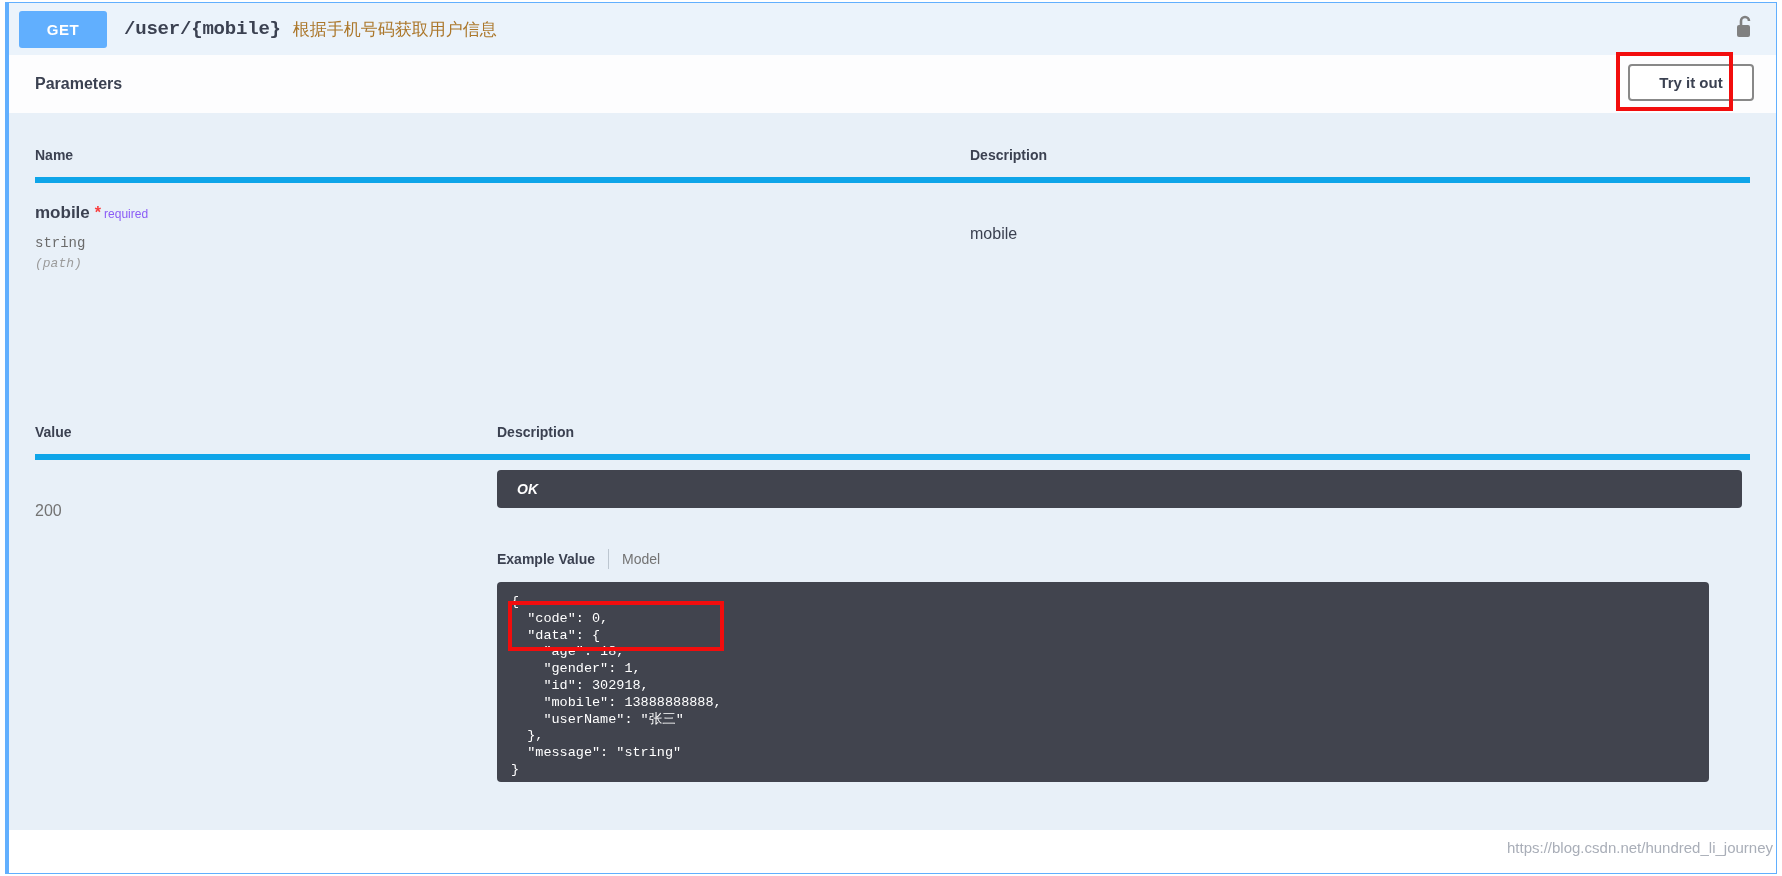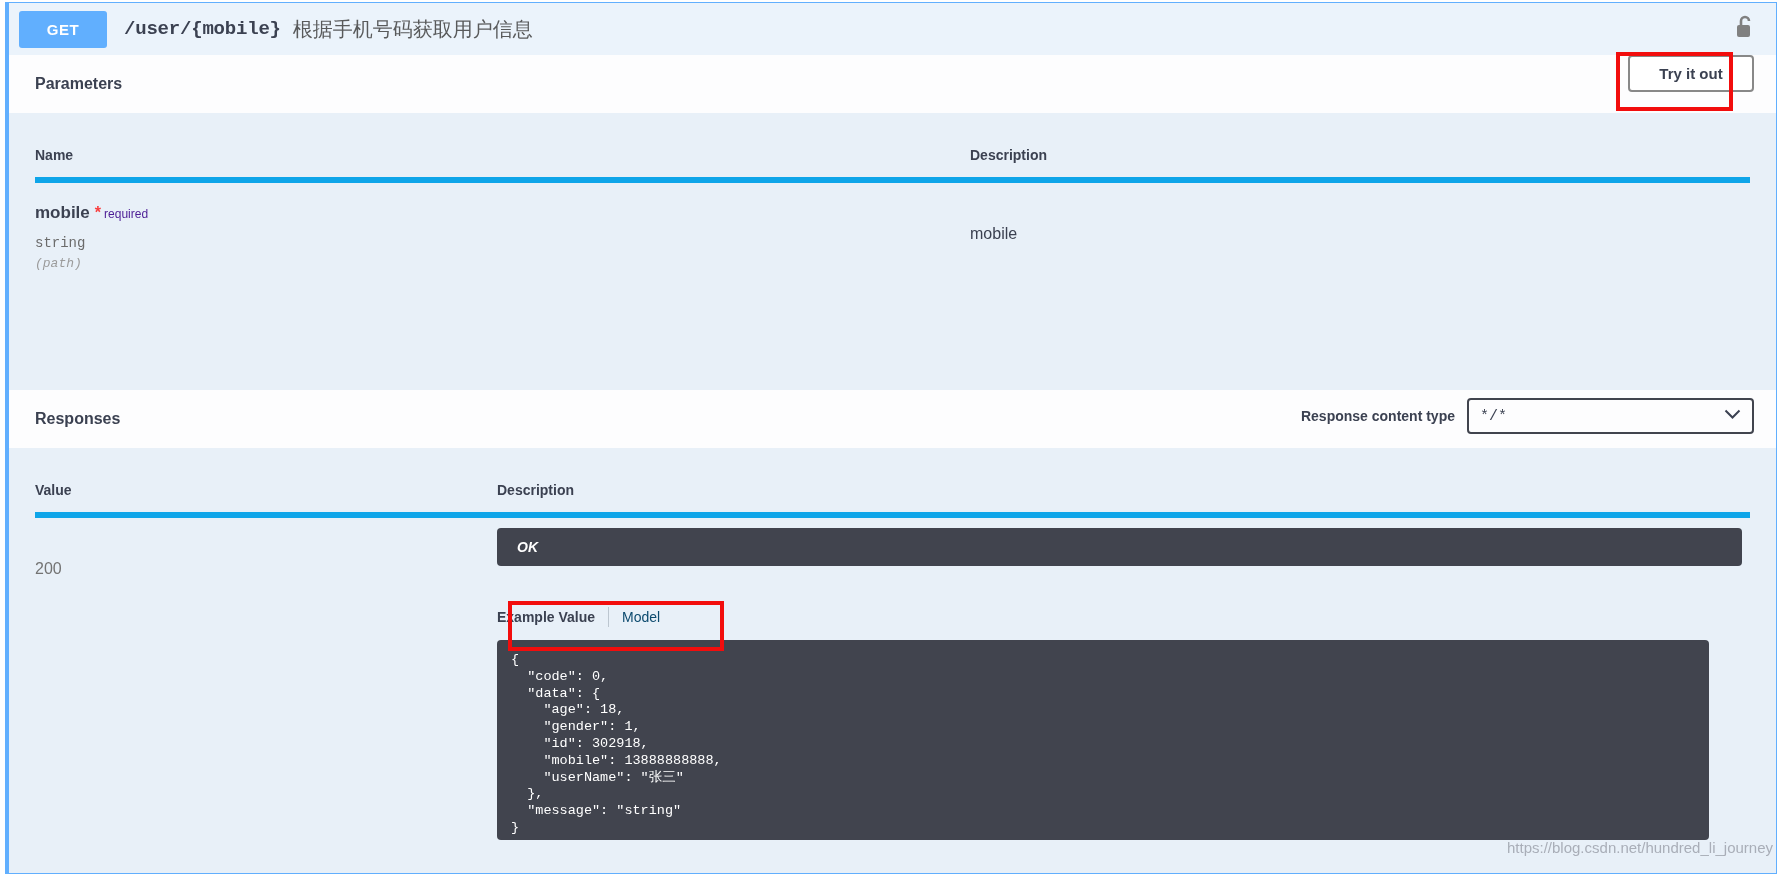--- a/index.html
+++ b/index.html
@@ -53,22 +53,22 @@
   .op-path {
     margin-left: 17px;
     font-family: "Liberation Mono", monospace;
     font-size: 19px;
     font-weight: bold;
     color: #3b4151;
     letter-spacing: -0.2px;
   }
   .op-desc {
     margin-left: 12px;
-    font-size: 20px;
-    color: #404040;
+    font-size: 17px;
+    color: #a16207;
     opacity: 0.85;
   }
   .lock-wrap {
     margin-left: auto;
     display: flex;
     align-items: center;
     padding-right: 6px;
   }
   
   .sec-head {
@@ -81,21 +81,21 @@
     position: relative;
   }
   .sec-title {
     font-size: 16px;
     font-weight: bold;
     color: #3b4151;
   }
   .tryout-btn {
     position: absolute;
     right: 22px;
-    top: 0;
+    top: 9px;
     width: 126px;
     height: 37px;
     border: 2px solid #888;
     border-radius: 4px;
     background: #fff;
     color: #3b4151;
     font-size: 15px;
     font-weight: bold;
     font-family: "Liberation Sans", sans-serif;
     cursor: pointer;
@@ -133,21 +133,21 @@
     color: #3b4151;
     display: inline;
   }
   .req-star {
     color: #f93e3e;
     font-size: 16px;
     margin-left: 5px;
     font-weight: bold;
   }
   .req-label {
-    color: #4c1d95;
+    color: #8b5cf6;
     font-size: 12px;
     margin-left: 3px;
     font-weight: normal;
   }
   .param-type {
     font-family: "Liberation Mono", monospace;
     font-size: 14px;
     color: #6b6b6b;
     margin-top: 12px;
   }
@@ -220,21 +220,21 @@
     font-weight: bold;
     color: #3b4151;
     cursor: pointer;
   }
   .ex-sep {
     width: 1px;
     height: 20px;
     background: #bcc6d0;
     margin: 0 13px;
   }
-  .ex-tab.inactive { font-weight: normal; color: #0c4a6e; }
+  .ex-tab.inactive { font-weight: normal; color: #737373; }
   .code-block {
     background: #41444e;
     border-radius: 4px;
     width: 1212px;
     padding: 12px 0 0 14px;
     box-sizing: border-box;
     height: 200px;
     overflow: hidden;
   }
   .code-block pre {
@@ -305,34 +305,20 @@
             <div class="param-in">(path)</div>
           </td>
           <td>
             <div class="param-desc">mobile</div>
           </td>
         </tr>
       </tbody>
     </table>
   </div>
 
-  <div class="sec-head">
-    <span class="sec-title">Responses</span>
-    <div class="rct-wrap">
-      <span class="rct-label">Response content type</span>
-      <div class="rct-select">
-        <span>*/*</span>
-        <span class="rct-chev">
-          <svg width="17" height="11" viewBox="0 0 17 11" aria-hidden="true">
-            <path d="M1.5 1.5 L8.5 8.5 L15.5 1.5" fill="none" stroke="#3b4151" stroke-width="2"></path>
-          </svg>
-        </span>
-      </div>
-    </div>
-  </div>
 
   <div class="sec-body resp-body">
     <table class="tbl">
       <thead>
         <tr>
           <th class="col-code">Value</th>
           <th>Description</th>
         </tr>
       </thead>
       <tbody>

